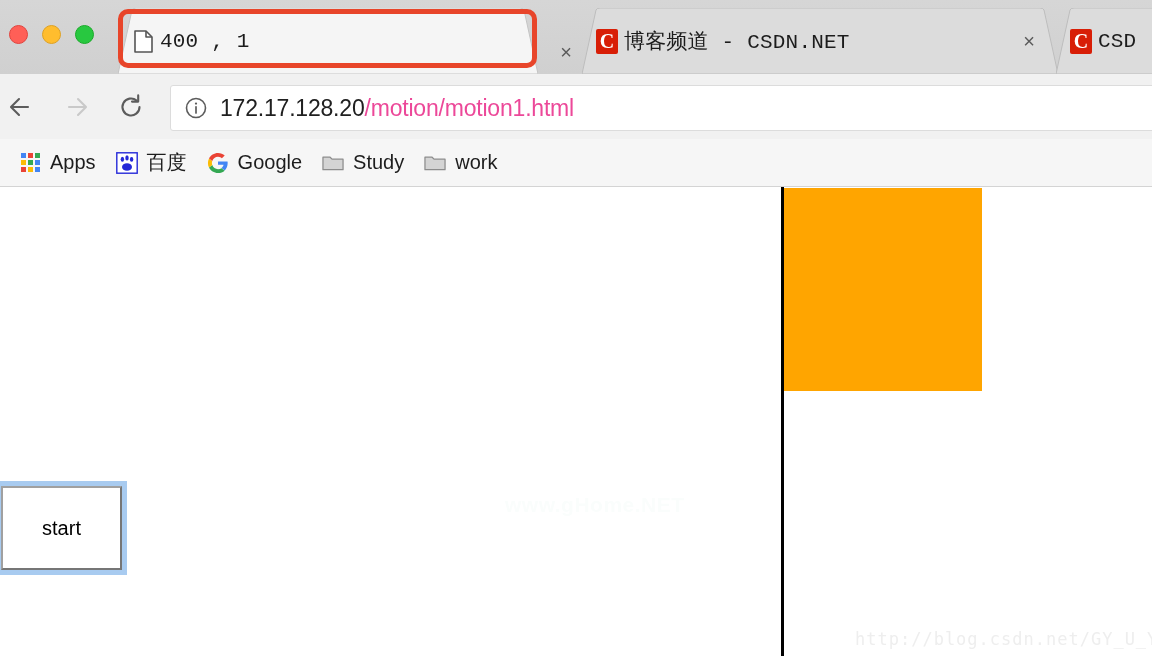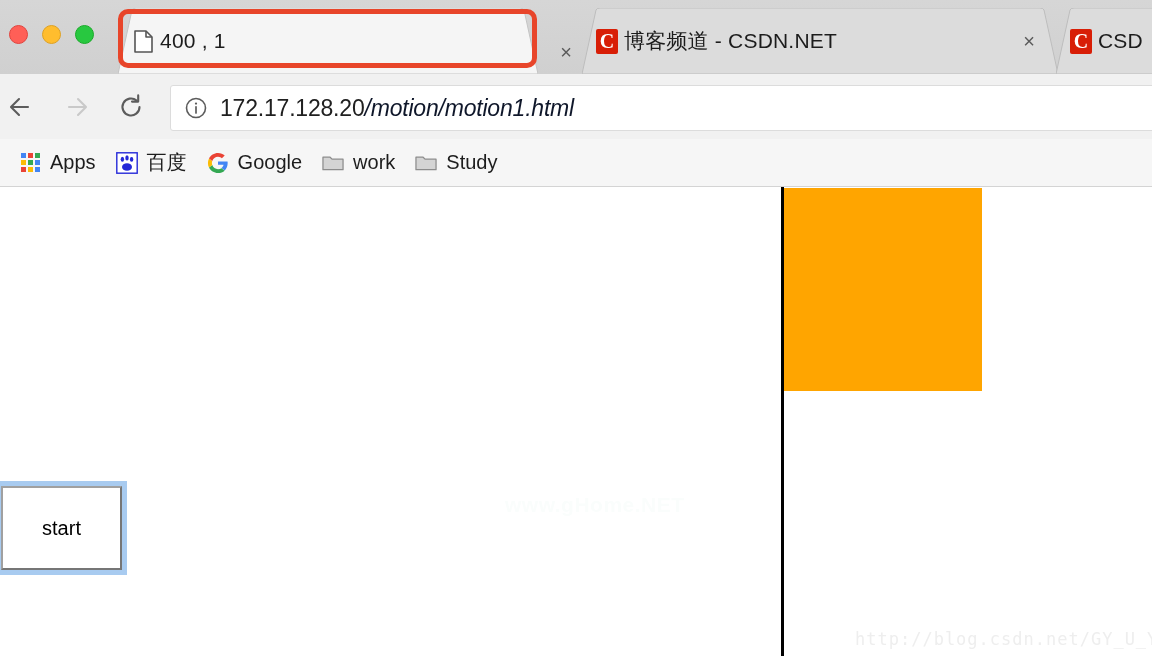--- a/index.html
+++ b/index.html
@@ -65,20 +65,21 @@
   }
   .tab-inner {
     position: relative;
     z-index: 2;
     display: flex;
     align-items: center;
     height: 100%;
     padding-left: 42px;
     width: 100%;
     box-sizing: border-box;
+    font-family: Liberation Mono, monospace;
   }
   .tab-title {
     font-size: 21px;
     color: #1c1c1c;
     white-space: nowrap;
     overflow: hidden;
     letter-spacing: 0.2px;
   }
   .tab-close {
     position: absolute;
@@ -177,21 +178,21 @@
     width: 24px; height: 24px;
     flex: 0 0 auto;
     margin-right: 12px;
   }
   .url-text {
     font-size: 23px;
     white-space: nowrap;
     letter-spacing: -0.2px;
   }
   .url-host { color: #202020; }
-  .url-path { color: #0f172a; font-style: italic; }
+  .url-path { color: #ec4899; }
 
   
   .bookmarks {
     position: absolute;
     left: 0; top: 139px;
     width: 1152px;
     height: 48px;
     background: #f6f6f6;
     border-bottom: 1px solid #d4d4d4;
     box-sizing: border-box;
@@ -423,30 +424,30 @@
       </span>
       <span class="bm-label">Google</span>
     </div>
 
     <div class="bm">
       <span class="bm-icon">
         <svg width="23" height="19" viewBox="0 0 23 19">
           <path d="M1,4 L1,17 L22,17 L22,6 L10.5,6 L8.5,4 Z" fill="#d4d4d4" stroke="#8c8c8c" stroke-width="1.3" stroke-linejoin="round"></path>
         </svg>
       </span>
-      <span class="bm-label">work</span>
+      <span class="bm-label">Study</span>
     </div>
 
     <div class="bm">
       <span class="bm-icon">
         <svg width="23" height="19" viewBox="0 0 23 19">
           <path d="M1,4 L1,17 L22,17 L22,6 L10.5,6 L8.5,4 Z" fill="#d4d4d4" stroke="#8c8c8c" stroke-width="1.3" stroke-linejoin="round"></path>
         </svg>
       </span>
-      <span class="bm-label">Study</span>
+      <span class="bm-label">work</span>
     </div>
   </div>
 
   <div class="viewport">
 
     <div class="page-watermark">www.gHome.NET</div>
 
     <div class="divider-line"></div>
 
     <div class="orange-box"></div>

